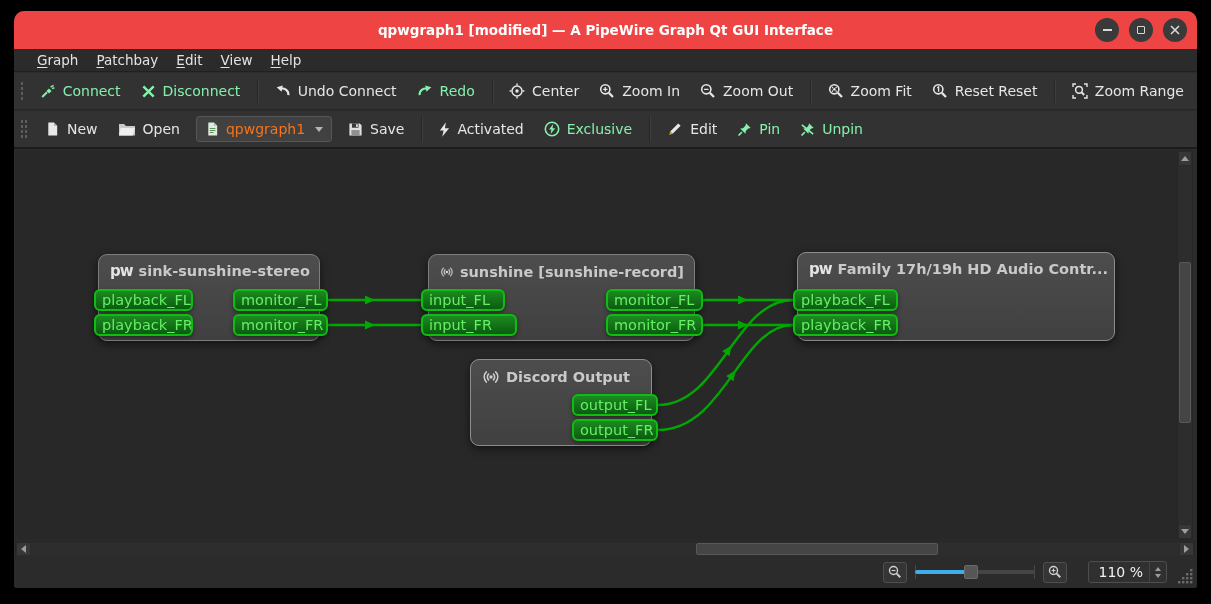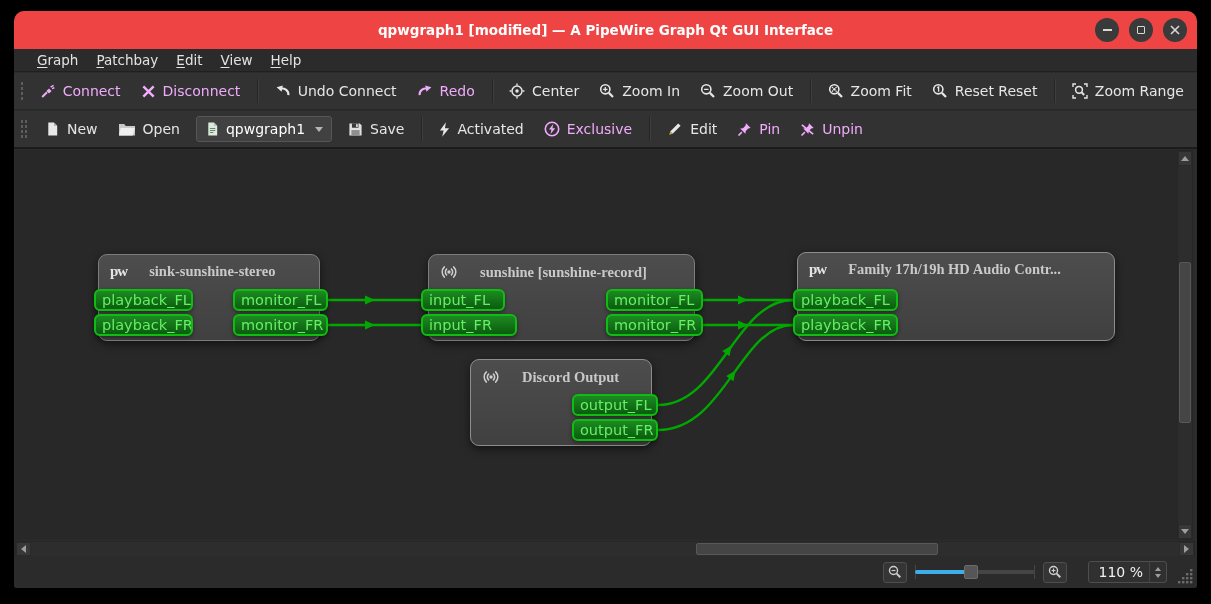--- a/index.html
+++ b/index.html
@@ -30,36 +30,36 @@
            display:flex;align-items:center;gap:2px;padding:0 4px;}
   #toolbar-main{top:62px;border-bottom:1px solid #272727;}
   #toolbar-file{top:100px;border-bottom:1px solid #1c1c1c;}
   .tb-handle{width:8px;height:22px;margin:0 6px 0 2px;
              background-image:radial-gradient(#5d5d5d 1px,transparent 1.1px);
              background-size:4px 5px;background-position:0 1px;}
   .tb-sep{width:1px;height:24px;background:#262626;box-shadow:1px 0 0 #3e3e3e;margin:0 6px;}
   .tb-btn{display:flex;align-items:center;gap:7px;padding:6px 9px;border-radius:3px;
           color:#e6e6e6;font-size:14px;white-space:nowrap;}
   .tb-btn svg{display:block;}
-  .tb-btn.disabled{color:#f0abfc;}
+  .tb-btn.disabled{color:#86efac;}
   .combo{display:flex;align-items:center;gap:6px;background:#414141;border:1px solid #565656;
-         border-radius:3px;padding:3px 8px;margin:4px 5px;color:#ffffff;font-size:14px;height:26px;}
+         border-radius:3px;padding:3px 8px;margin:4px 5px;color:#f97316;font-size:14px;height:26px;}
   .combo .arrow{width:0;height:0;border-left:4.5px solid transparent;border-right:4.5px solid transparent;
                 border-top:5px solid #b5b5b5;margin-left:4px;}
 
   
   #viewport{position:absolute;left:0;top:137px;width:1183px;height:408px;background:#2c2c2c;
             border-top:1px solid #1a1a1a;}
   #canvas{position:absolute;left:1px;top:1px;width:1162px;height:390px;background:#282828;overflow:hidden;}
 
   
   .node{position:absolute;background:linear-gradient(#4d4d4d,#404040);
         border:1px solid #7d7d7d;border-radius:9px;box-shadow:0 3px 9px rgba(0,0,0,.55);}
-  .node-title{display:flex;align-items:center;gap:22px;padding:8px 10px 0 11px;
-              color:#c9c9c9;font-weight:bold;font-size:14.5px;white-space:nowrap;overflow:hidden;font-family:Liberation Serif, serif;}
+  .node-title{display:flex;align-items:center;gap:6px;padding:8px 10px 0 11px;
+              color:#c9c9c9;font-weight:bold;font-size:14.5px;white-space:nowrap;overflow:hidden;}
   .pw-ico{font-weight:bold;font-size:15px;color:#e3e3e3;letter-spacing:-1px;line-height:1;}
   .port{position:absolute;height:22px;border:2px solid #0fbc11;border-radius:6px;
         background:linear-gradient(#1c8a20,#0b5c10);color:#66ef66;font-size:14.5px;
         line-height:18px;padding:0 6px;box-shadow:0 2px 4px rgba(0,0,0,.4);white-space:nowrap;overflow:hidden;}
 
   
   .vscroll{position:absolute;left:1163px;top:1px;width:16px;height:390px;background:#2d2d2d;border:1px solid #262626;}
   .hscroll{position:absolute;left:1px;top:392px;width:1180px;height:16px;background:#2d2d2d;border:1px solid #262626;}
   .sb-btn{position:absolute;background:#373737;border:1px solid #2a2a2a;display:flex;align-items:center;justify-content:center;}
   .sb-thumb{position:absolute;background:#454545;border:1px solid #585858;border-radius:2px;}

